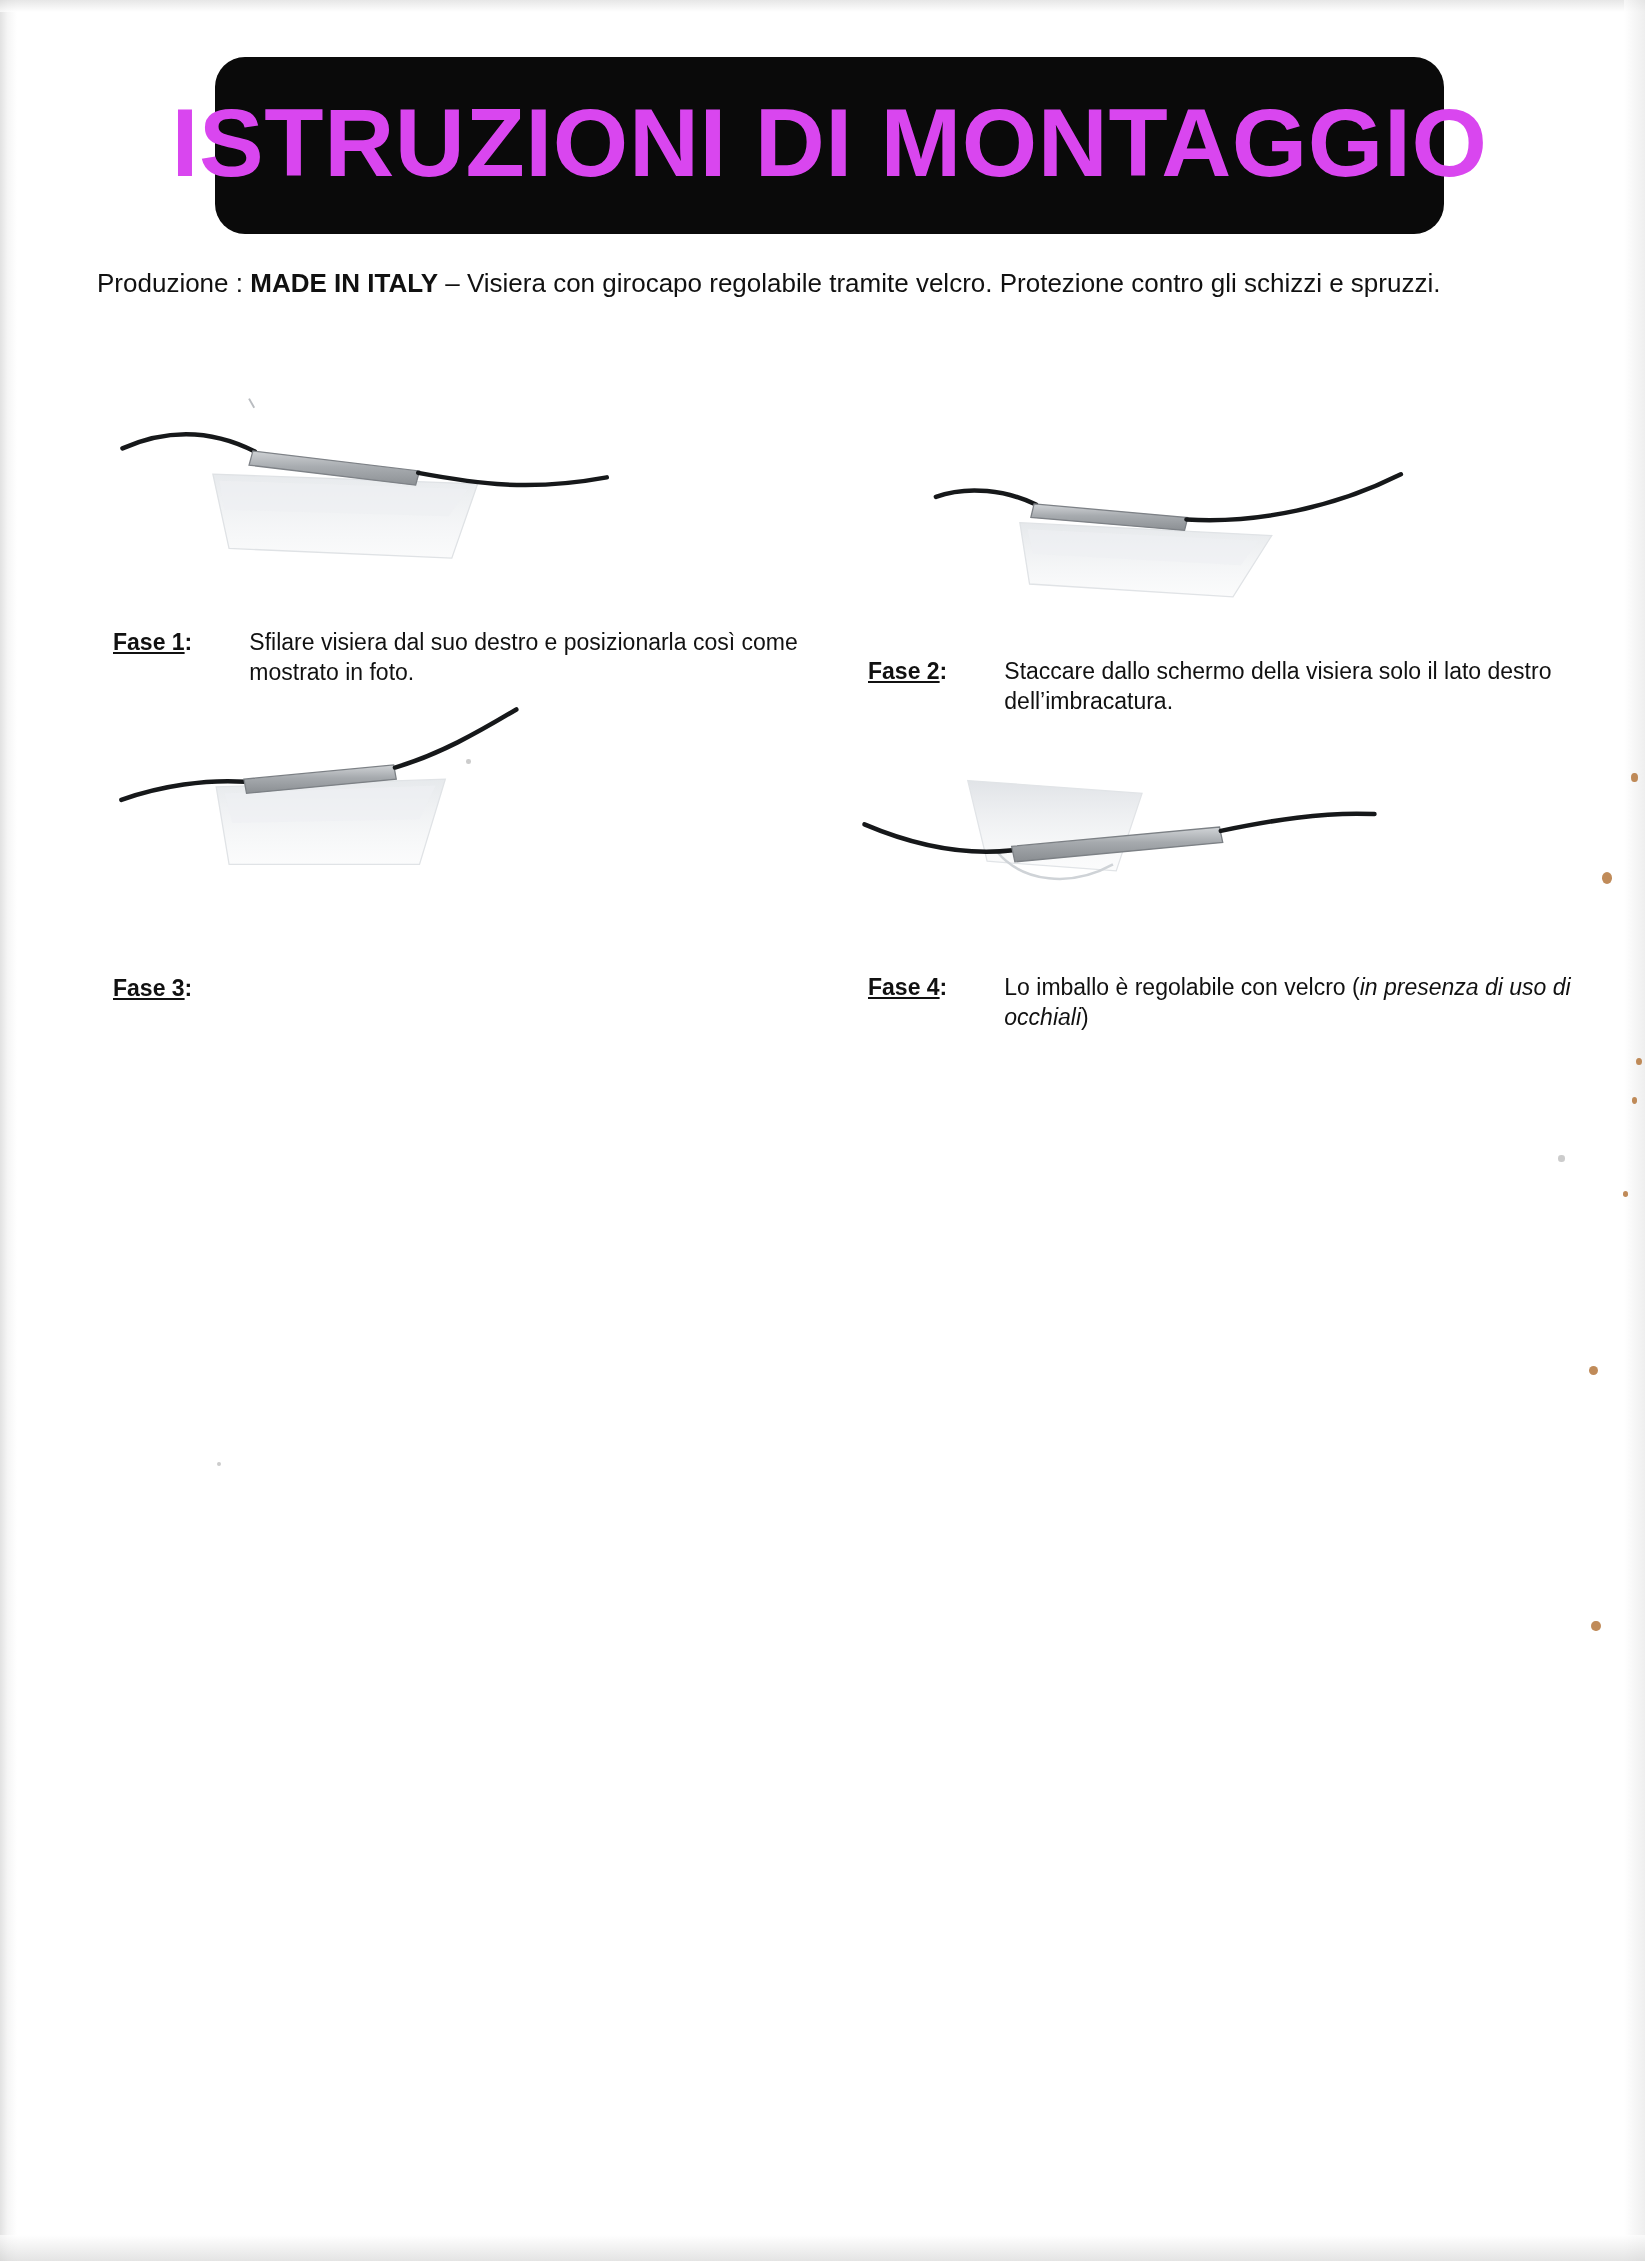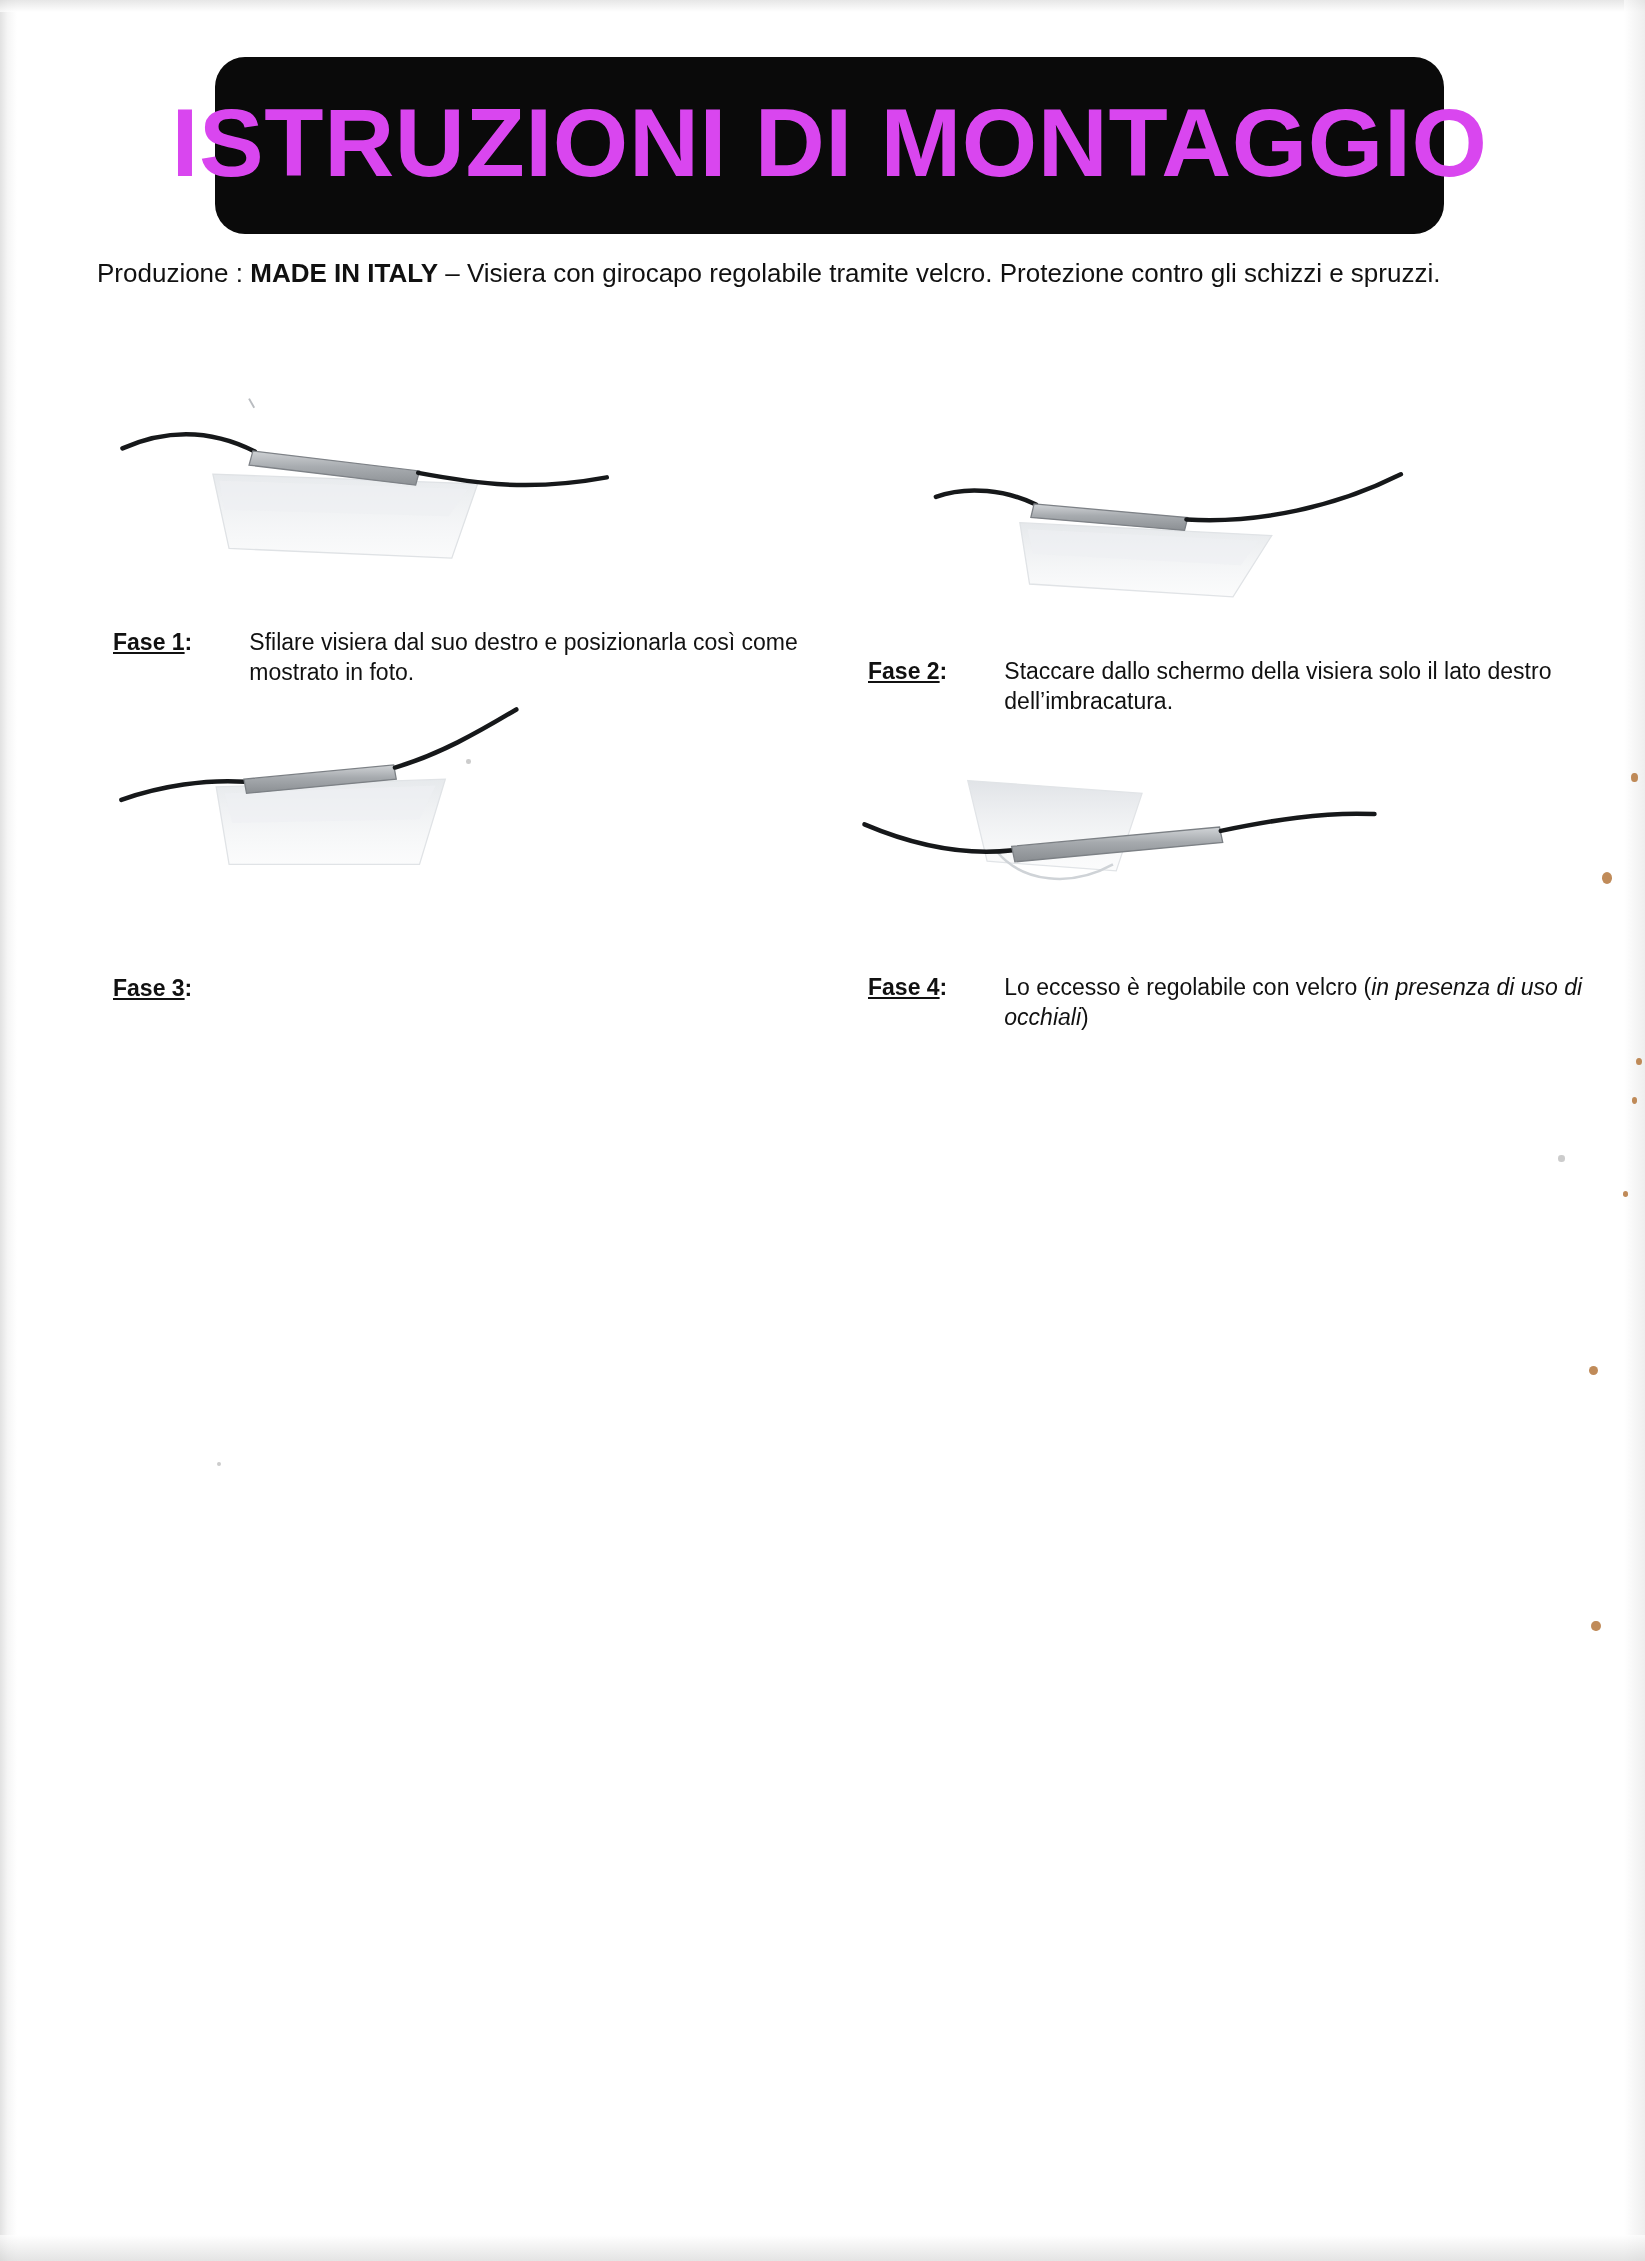--- a/index.html
+++ b/index.html
@@ -68,21 +68,21 @@
     letter-spacing: 0.6px;
     line-height: 1;
     white-space: nowrap;
     transform: translateY(-2.6px);
   }
 
   
   .intro {
     position: absolute;
     left: 97px;
-    top: 258px;
+    top: 268px;
     width: 1471px;
     font-size: 26px;
     color: #111111;
     white-space: nowrap;
     line-height: 1.2;
   }
   .intro .bold { font-weight: bold; }
 
   
   .figure {
@@ -269,21 +269,21 @@
       </div>
     </div>
   </div>
 
   <div class="caption cap4">
     <div class="cap-row">
       <div class="cap-label">
         <span class="phase">Fase 4</span><span class="colon">:</span>
       </div>
       <div class="cap-body">
-        <span>Lo eccesso è regolabile con velcro (</span><span class="italic">in presenza di uso di occhiali</span><span>)</span>
+        <span>Lo imballo è regolabile con velcro (</span><span class="italic">in presenza di uso di occhiali</span><span>)</span>
       </div>
     </div>
   </div>
 
   <div class="speck" style="left:1631px; top:773px; width:6.5px; height:9px;"></div>
   <div class="speck" style="left:1602px; top:872px; width:10.3px; height:11.6px;"></div>
   <div class="speck" style="left:1636px; top:1058px; width:5.8px; height:7px;"></div>
   <div class="speck" style="left:1632px; top:1097px; width:5.2px; height:6.5px;"></div>
   <div class="speck" style="left:1623px; top:1191px; width:5.2px; height:5.8px;"></div>
   <div class="speck" style="left:1589px; top:1366px; width:9px; height:9px;"></div>

